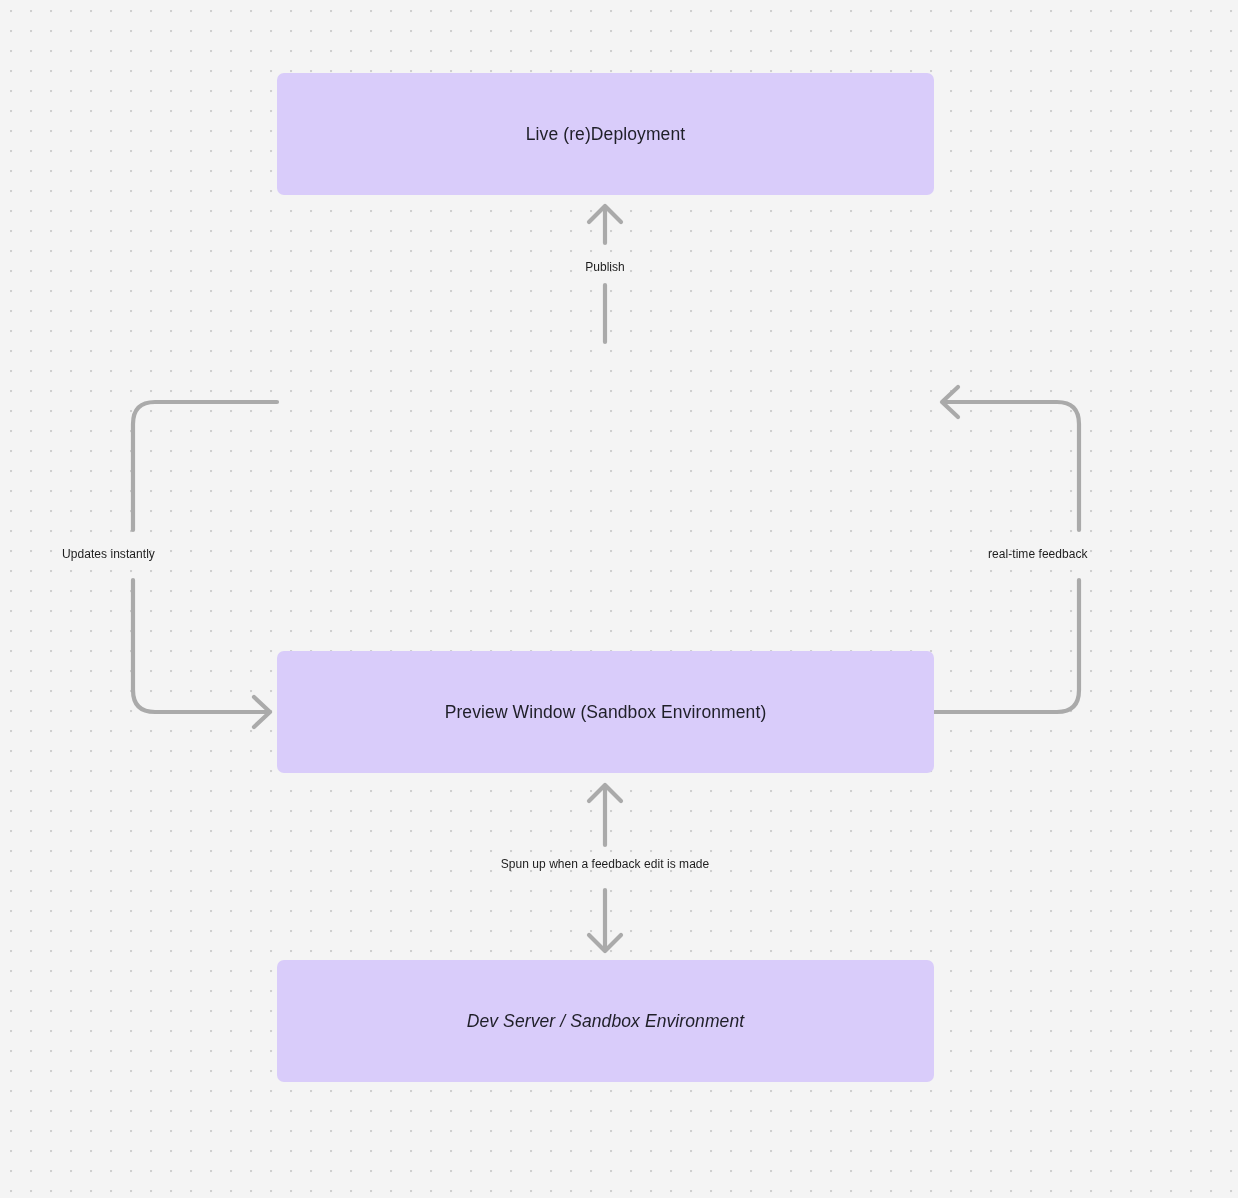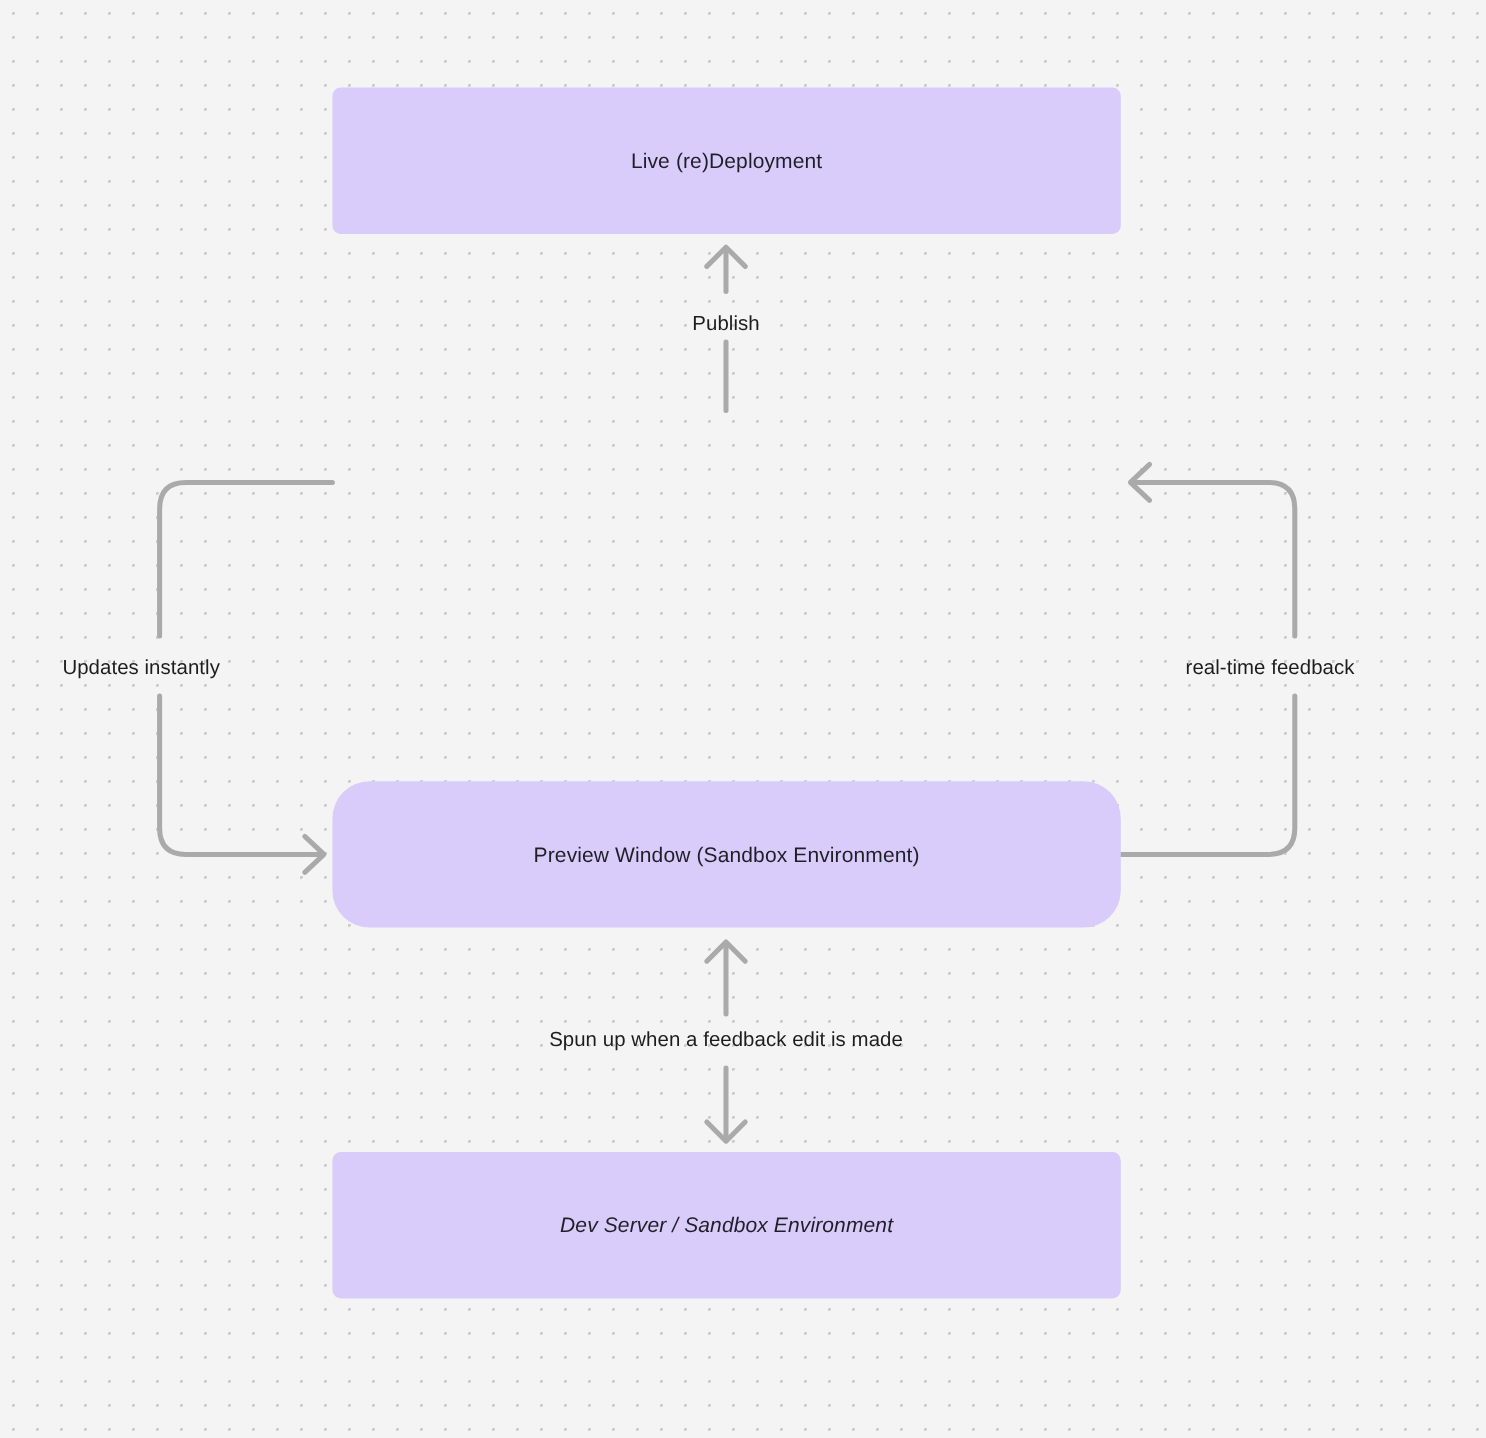--- a/index.html
+++ b/index.html
@@ -40,35 +40,35 @@
     text-align: center;
     color: #1f1f28;
     font-size: 17.5px;
     letter-spacing: 0.1px;
     line-height: 1.3;
     padding: 0 18px;
   }
   .edge-label {
     position: absolute;
     color: #1d1d1d;
-    font-size: 17px;
+    font-size: 12px;
     line-height: 1;
     white-space: nowrap;
     letter-spacing: 0.05px;
   }
   .edge-label.center {
     transform: translateX(-50%);
   }
   #node-live            { left: 277px; top: 73px;  width: 657px; height: 122px; }
   #node-user-changes    { left: 277px; top: 342px; width: 657px; height: 122px; }
-  #node-preview         { left: 277px; top: 651px; width: 657px; height: 122px; border-radius: 31px; }
+  #node-preview         { left: 277px; top: 651px; width: 657px; height: 122px; }
   #node-dev-server      { left: 277px; top: 960px; width: 657px; height: 122px; font-style: italic; }
 
   #label-publish        { left: 605px; top: 261px; }
-  #label-updates        { left: 52px;  top: 548px; }
+  #label-updates        { left: 62px;  top: 548px; }
   #label-realtime       { left: 988px; top: 548px; }
   #label-spun-up        { left: 605px; top: 858px; }
 </style>
 </head>
 <body>
 
 <div id="canvas">
 
   <svg id="edges" viewBox="0 0 1238 1198" width="1238" height="1198" xmlns="http://www.w3.org/2000/svg">
     <g fill="none" stroke="#aaaaaa" stroke-width="4.2" stroke-linecap="round" stroke-linejoin="round">

